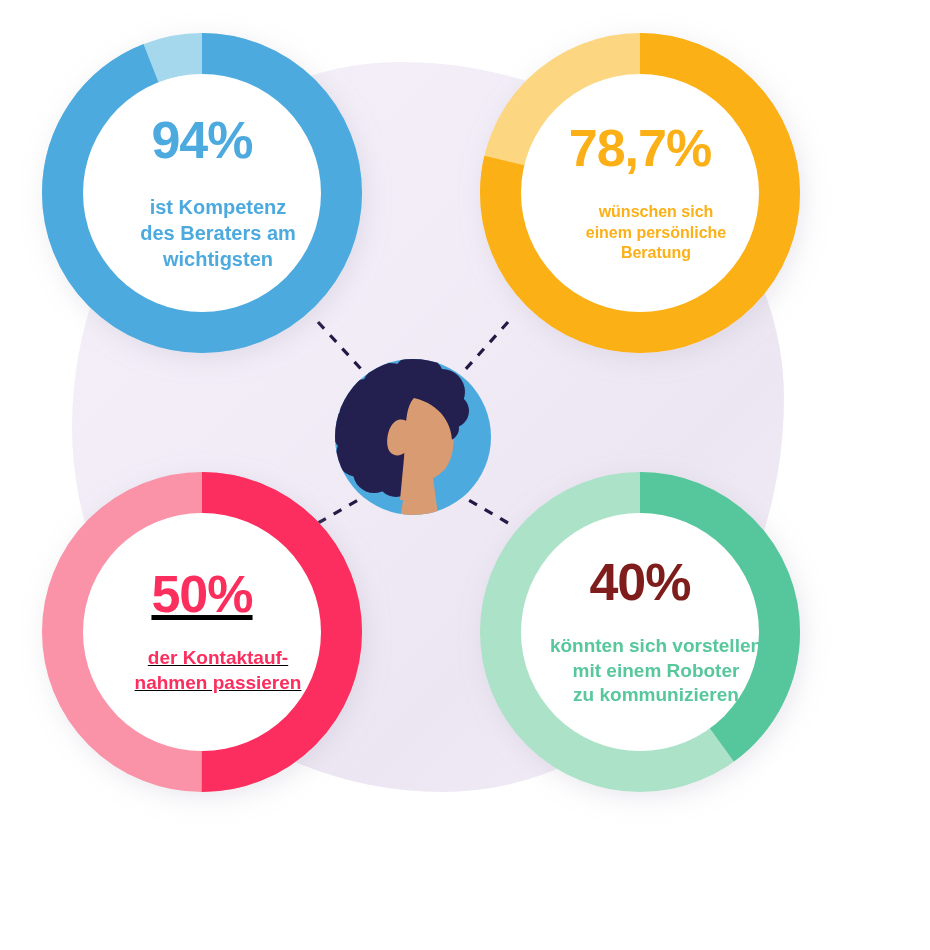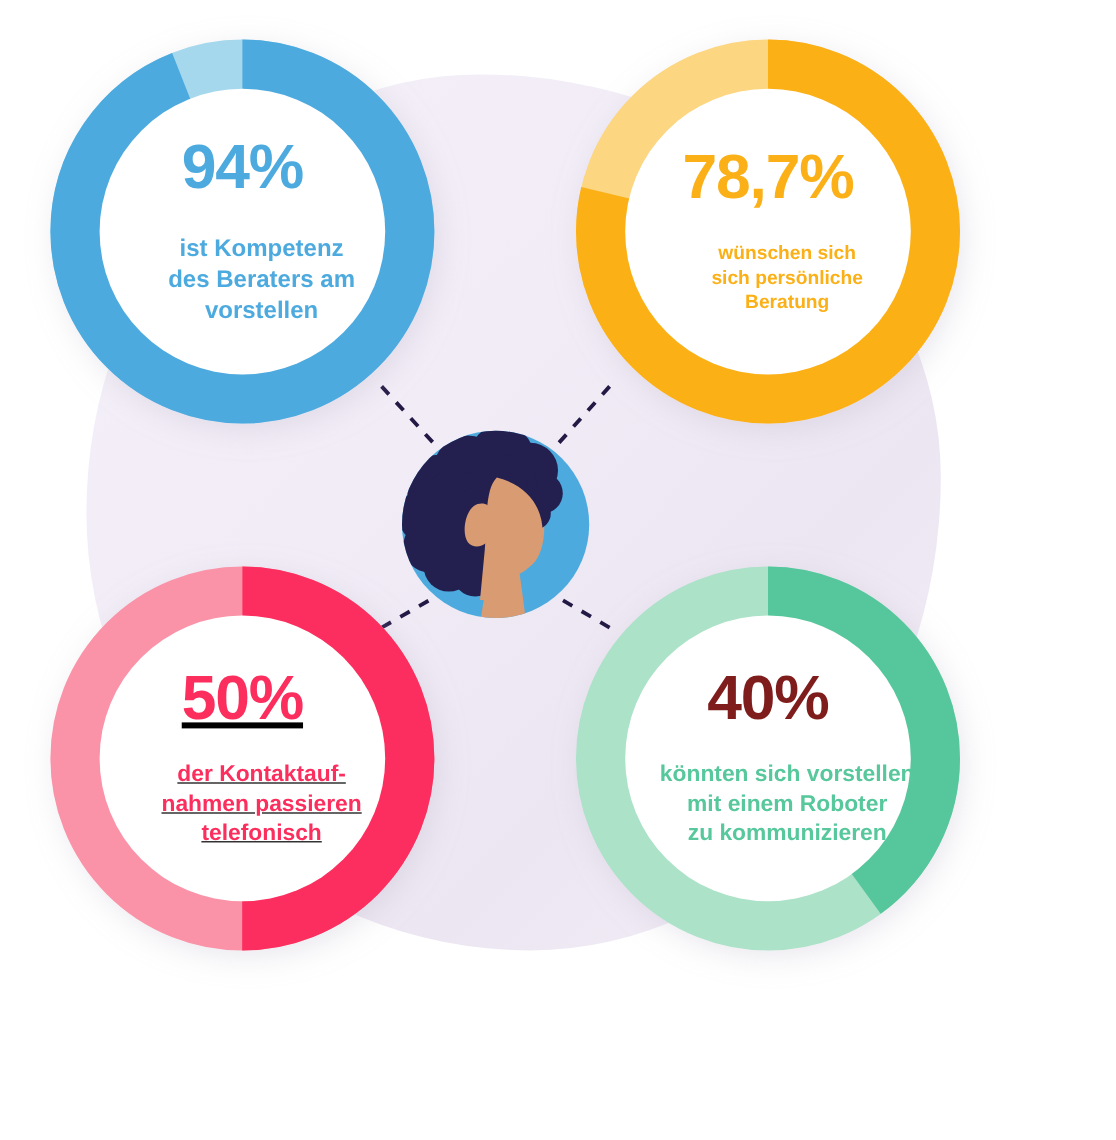--- a/index.html
+++ b/index.html
@@ -162,39 +162,38 @@
         <path d="M414 398 C440 404 454 424 452 448 C450 468 438 480 420 482 L416 500 L400 500 L404 458 C406 434 404 408 414 398 Z" fill="#D89B72"></path>
       </g>
     </g>
   </svg>
 
   <div class="donut-text c-blue">
     <div class="pct">94%</div>
     <div class="caption">
       <span class="cap-line">ist Kompetenz</span>
       <span class="cap-line">des Beraters am</span>
-      <span class="cap-line">vorstellen</span>
+      <span class="cap-line">wichtigsten</span>
     </div>
   </div>
 
   <div class="donut-text c-orange">
     <div class="pct">78,7%</div>
     <div class="caption">
       <span class="cap-line">wünschen sich</span>
-      <span class="cap-line">sich persönliche</span>
+      <span class="cap-line">einem persönliche</span>
       <span class="cap-line">Beratung</span>
     </div>
   </div>
 
   <div class="donut-text c-pink">
     <div class="pct">50%</div>
     <div class="caption">
       <span class="cap-line">der Kontaktauf-</span>
       <span class="cap-line">nahmen passieren</span>
-      <span class="cap-line">telefonisch</span>
     </div>
   </div>
 
   <div class="donut-text c-green">
     <div class="pct">40%</div>
     <div class="caption">
       <span class="cap-line">könnten sich vorstellen</span>
       <span class="cap-line">mit einem Roboter</span>
       <span class="cap-line">zu kommunizieren</span>
     </div>

